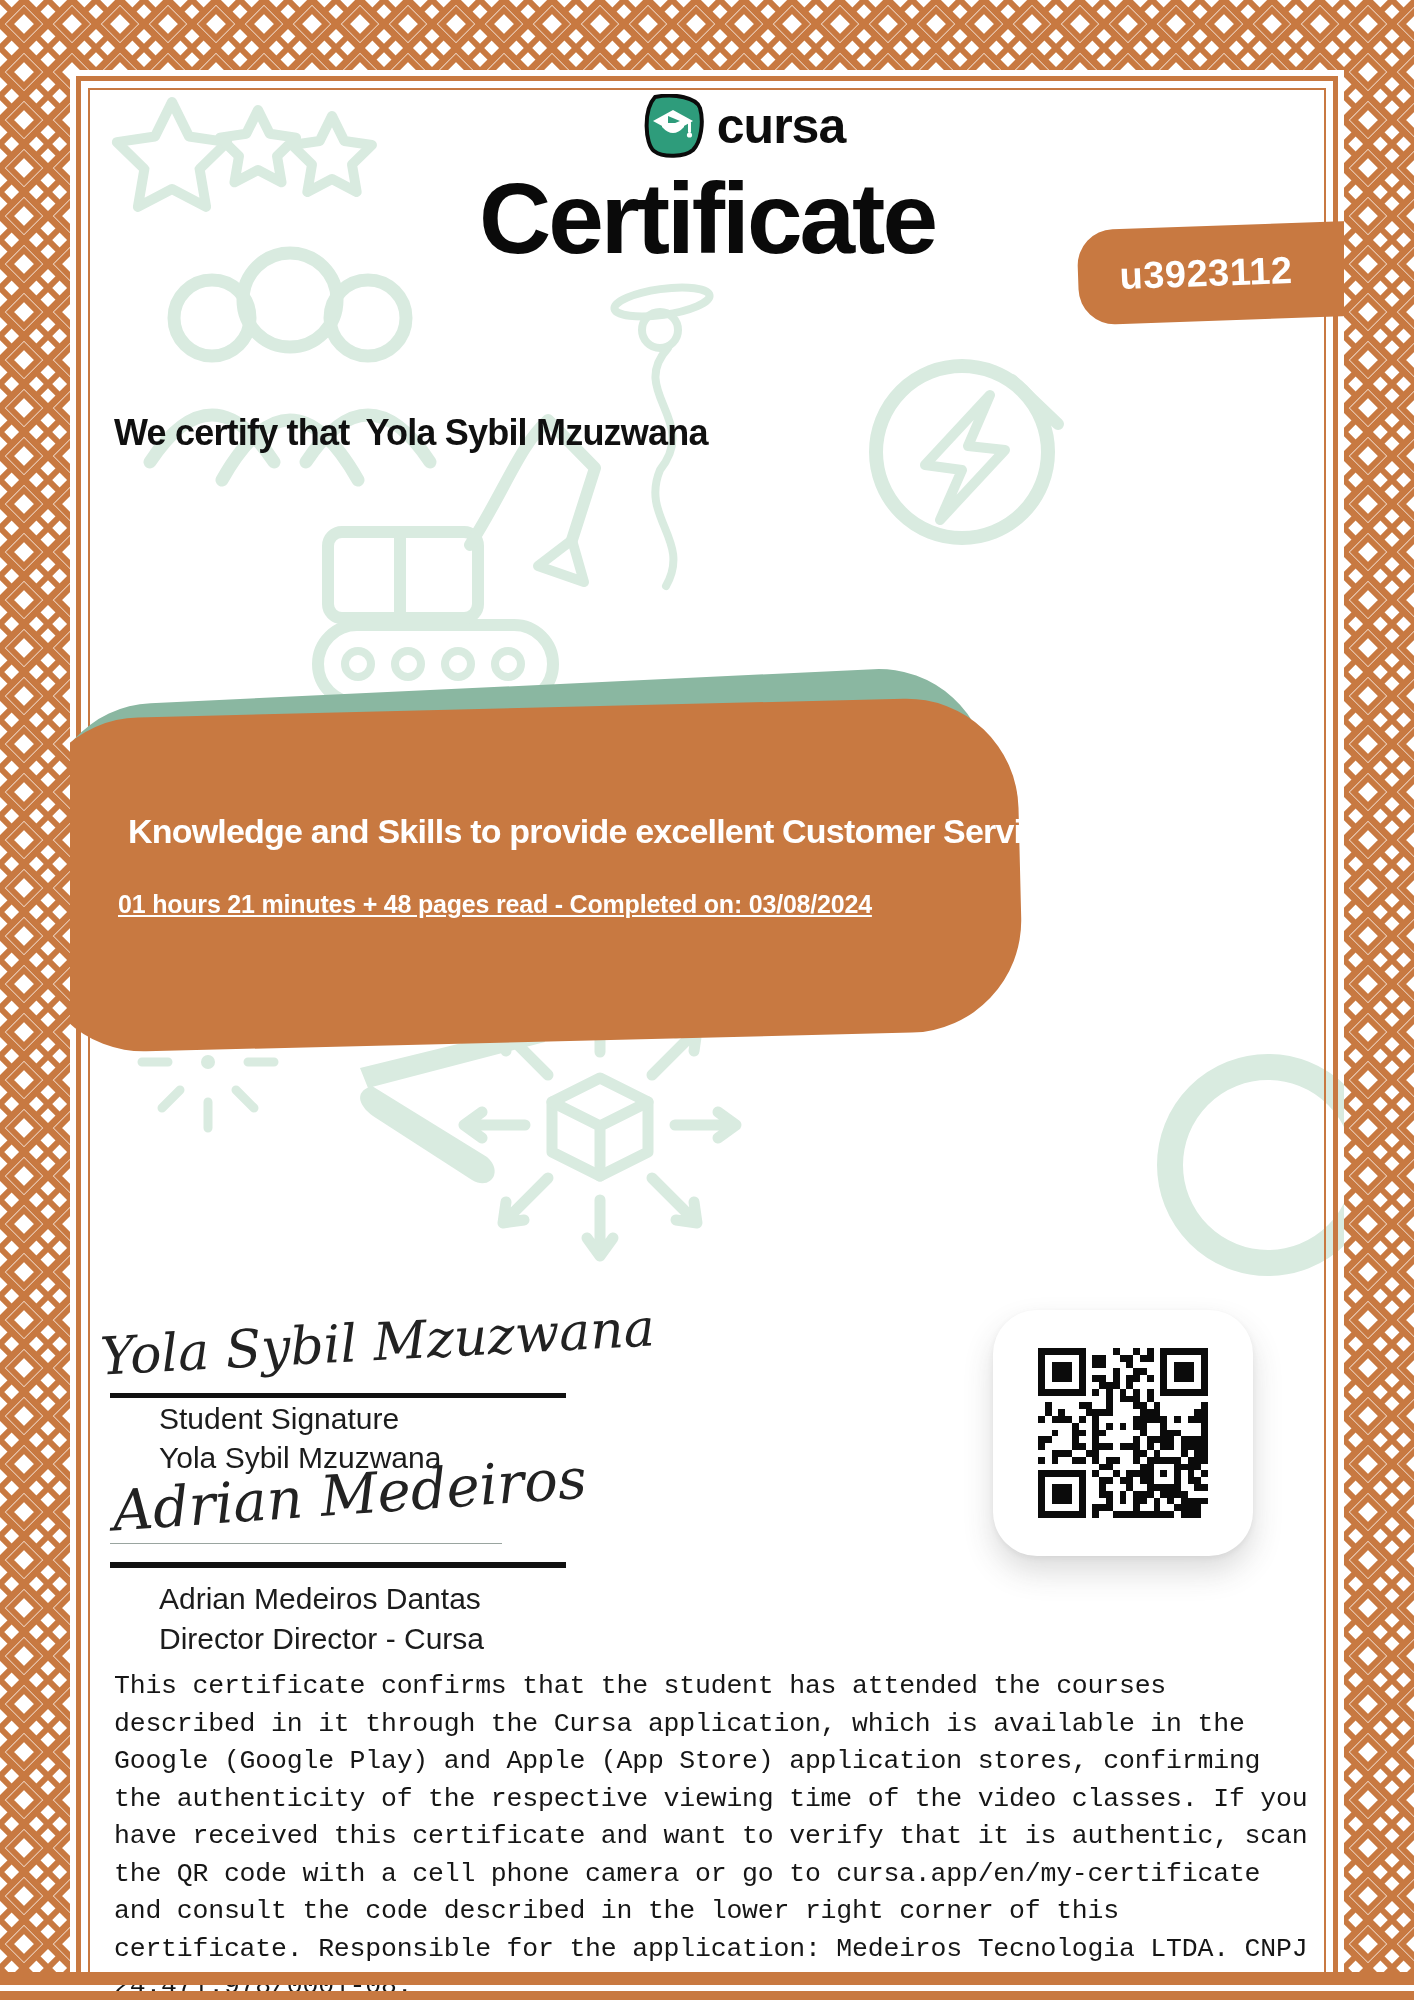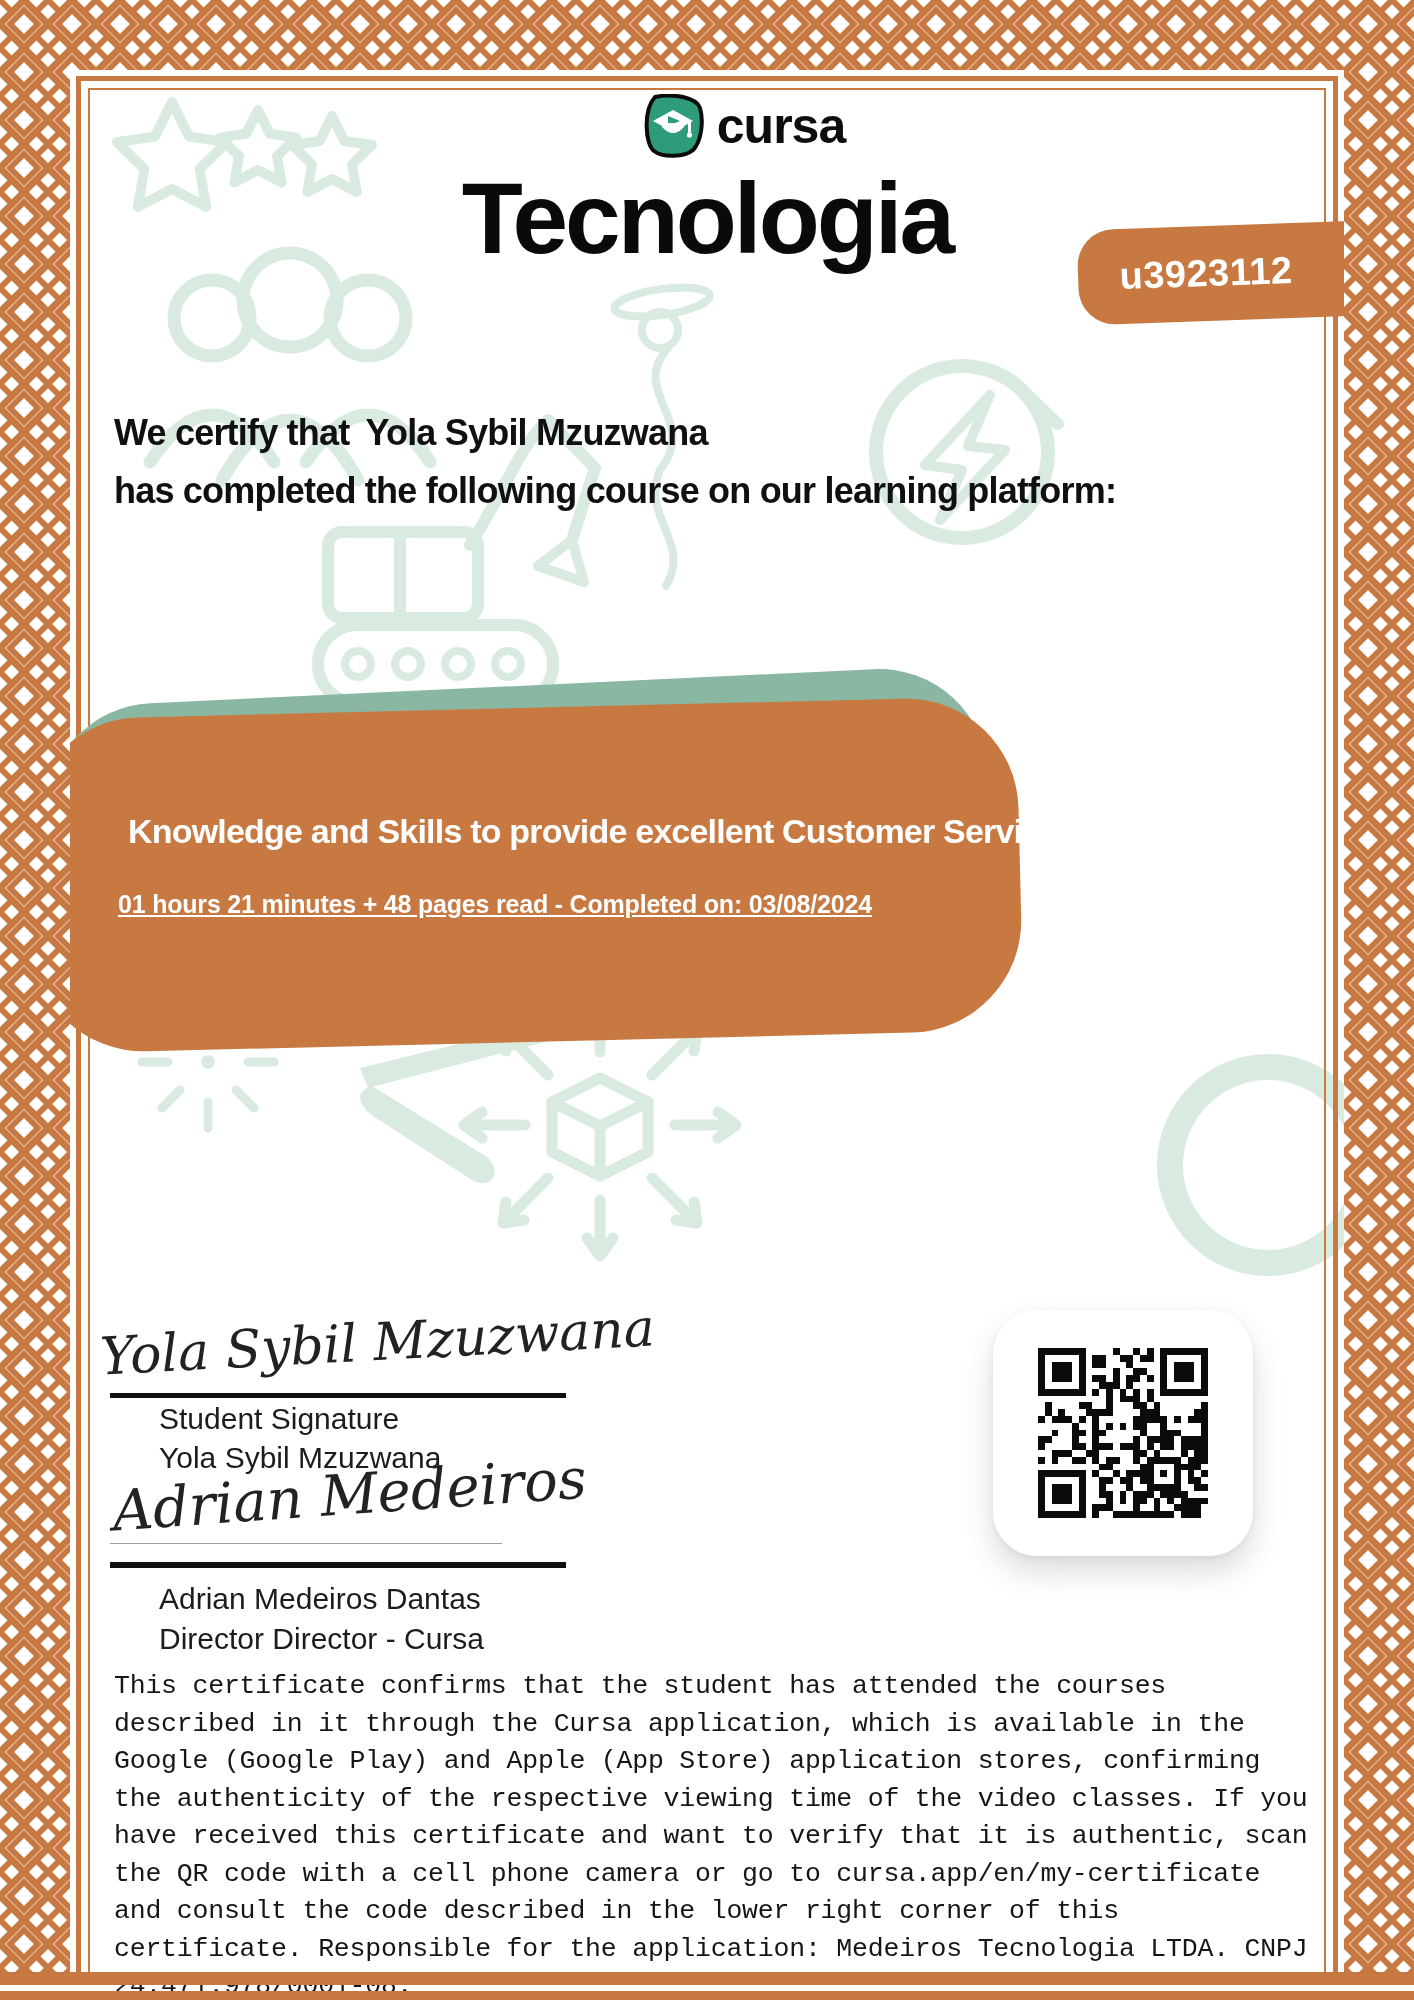--- a/index.html
+++ b/index.html
@@ -173,25 +173,24 @@
     <svg width="64" height="64" viewBox="0 0 64 64">
       <path d="M14,3 C34,-1 56,4 59,14 C63,28 60,48 52,56 C44,63 22,64 13,57 C4,50 2,16 14,3 Z" fill="#2E9C7B" stroke="#0b0b0b" stroke-width="4"></path>
       <polygon points="12,27 32,16 52,27 32,38" fill="#ffffff"></polygon>
       <polygon points="27,22 39,27 27,32" fill="#2E9C7B"></polygon>
       <path d="M21,33 Q32,45 43,33 L43,29 L21,29 Z" fill="#ffffff"></path>
       <rect x="47" y="27" width="3" height="12" rx="1.5" fill="#ffffff"></rect>
       <circle cx="48.5" cy="41" r="2.6" fill="#ffffff"></circle>
     </svg>
     <span class="brand">cursa</span>
   </div>
-  <h1 class="cert-title">Tecnologia</h1>
+  <h1 class="cert-title">Certificate</h1>
 
   <div class="intro">
     <div><span>We certify that</span><span class="name">Yola Sybil Mzuzwana</span></div>
-    <div>has completed the following course on our learning platform:</div>
   </div>
 
   <div class="course-title">Knowledge and Skills to provide excellent Customer Service</div>
   <div class="course-details">01 hours 21 minutes + 48 pages read - Completed on: 03/08/2024</div>
 
   <div class="abs script sig-script-1">Yola Sybil Mzuzwana</div>
   <div class="sig-line" style="left:110px;top:1393px;width:456px;height:5px;"></div>
   <div class="sig-text" style="top:1402px;">Student Signature</div>
   <div class="sig-text" style="top:1441px;">Yola Sybil Mzuzwana</div>
 

